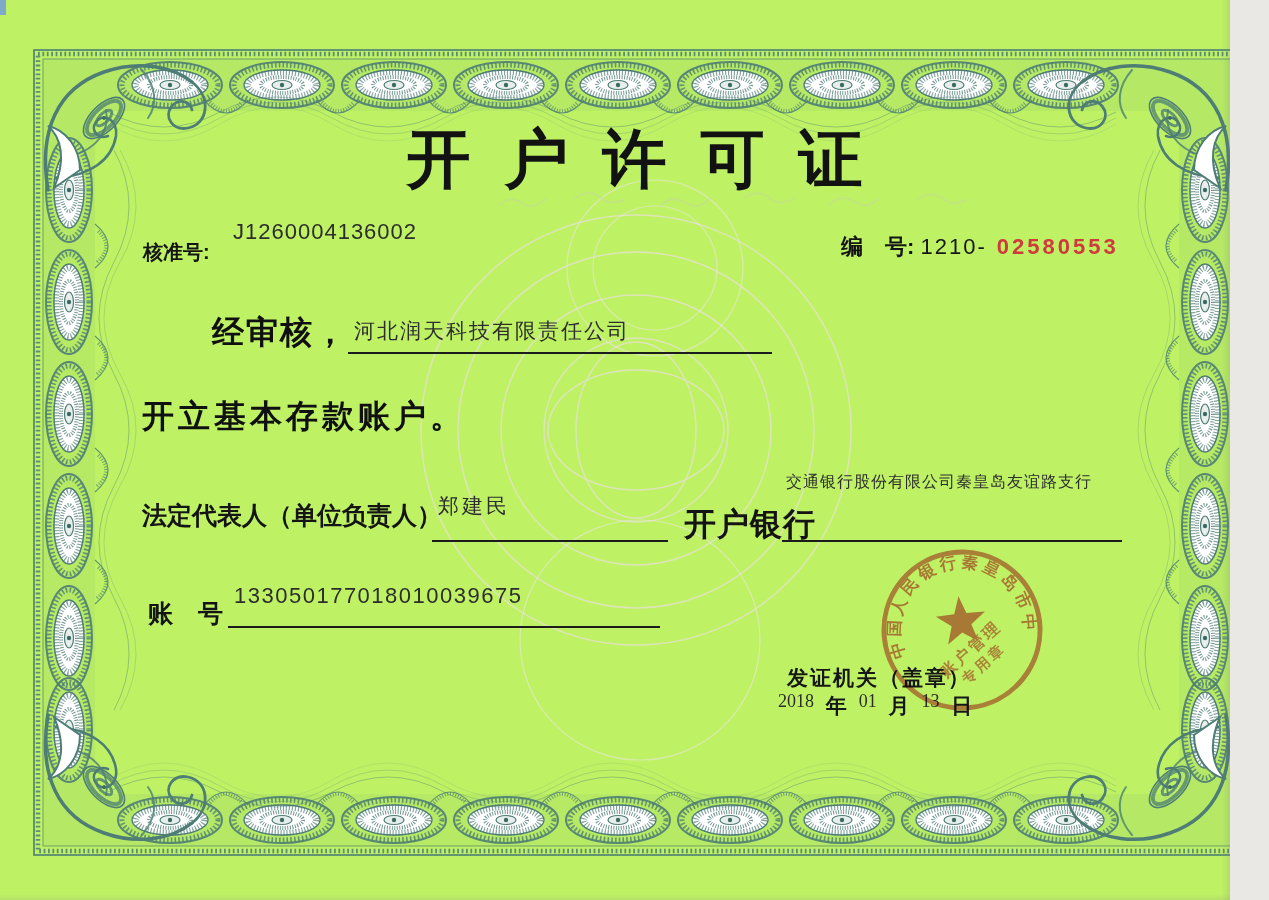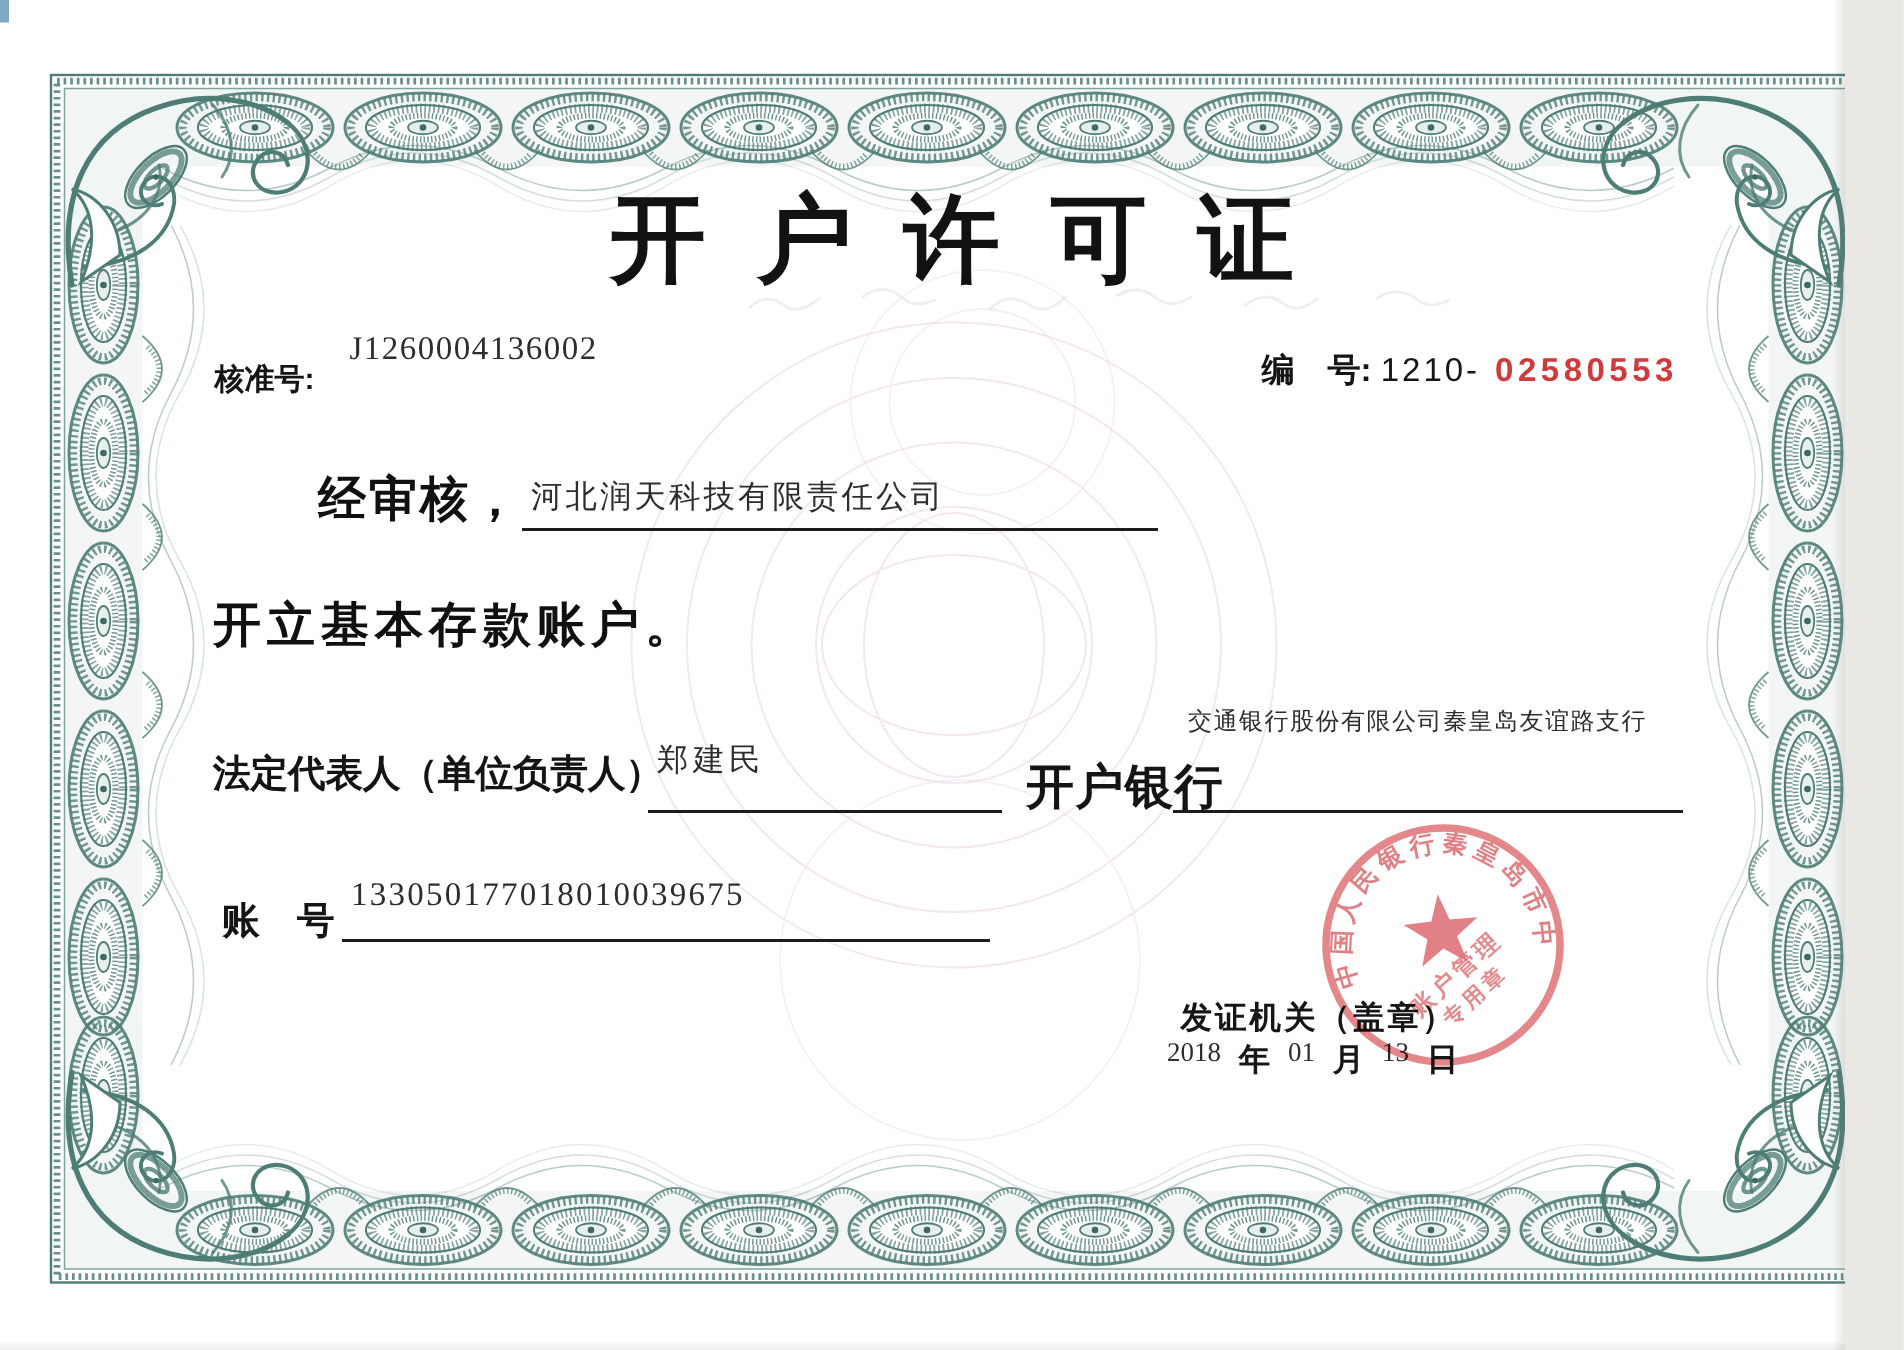--- a/index.html
+++ b/index.html
@@ -1,31 +1,31 @@
 <!DOCTYPE html>
 <html><head>
 <meta charset="utf-8">
 <style>
   html,body{margin:0;padding:0;background:#e9e8e4;}
   .paper{
     position:relative;width:1230px;height:900px;overflow:hidden;
-    background:#ffffff;
+    background:#bef264;
     font-family:"Liberation Sans","DejaVu Sans",sans-serif;
     color:#161616;
   }
   .abs{position:absolute;}
   .frame-svg{position:absolute;left:0;top:0;width:1269px;height:900px;pointer-events:none;}
   .watermark-svg{position:absolute;left:0;top:0;width:1269px;height:900px;pointer-events:none;}
   .title{
     left:0;top:116px;width:1269px;text-align:center;
     font-size:64px;font-weight:800;letter-spacing:34px;text-indent:34px;
     color:#121212;
   }
   .lbl{font-weight:700;color:#141414;}
-  .val{font-family:Liberation Serif, serif;font-weight:400;color:#2d2d2d;text-align:right;}
+  .val{font-family:Liberation Sans, sans-serif;font-weight:400;color:#2d2d2d;}
   .approval-label{left:143px;top:239px;font-size:20px;font-weight:700;}
   .approval-value{left:233px;top:219px;font-size:22px;letter-spacing:1px;}
   .serial{left:841px;top:232px;font-size:22px;text-align:right;}
   .serial .pfx{font-weight:500;letter-spacing:2px;}
   .serial .red{font-weight:700;letter-spacing:3px;margin-left:10px;}
   .big{font-size:32px;font-weight:700;letter-spacing:2px;color:#101010;}
   .audit-prefix{left:212px;top:311px;}
   .company-value{left:354px;top:317px;font-size:21px;letter-spacing:2px;}
   .audit-suffix{left:787px;top:311px;}
   .body-line2{left:142px;top:395px;letter-spacing:4px;text-align:right;}

